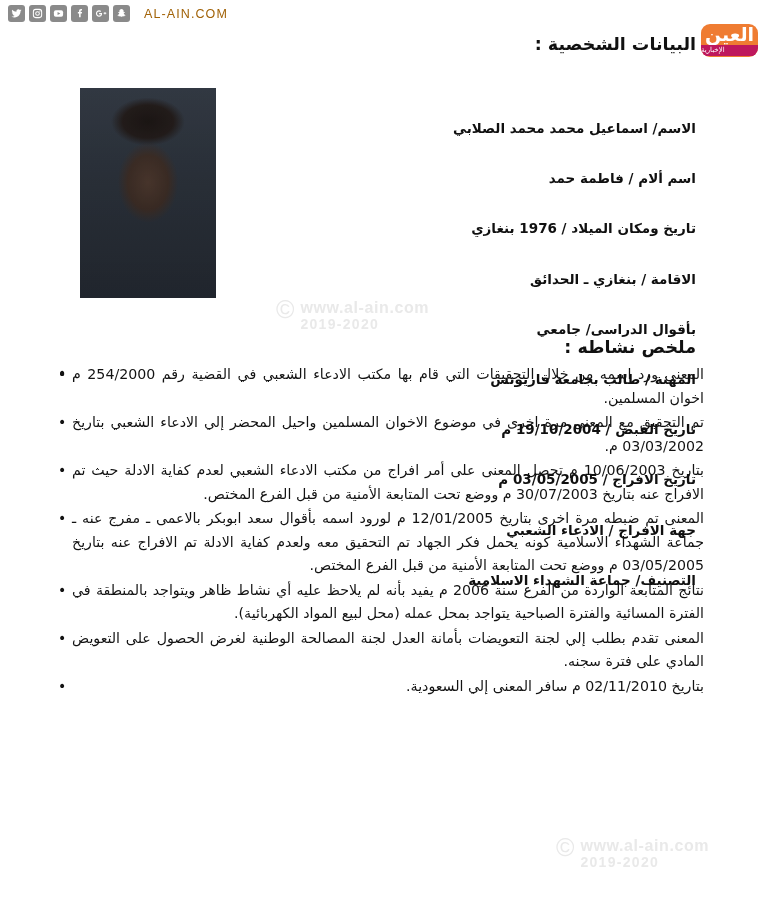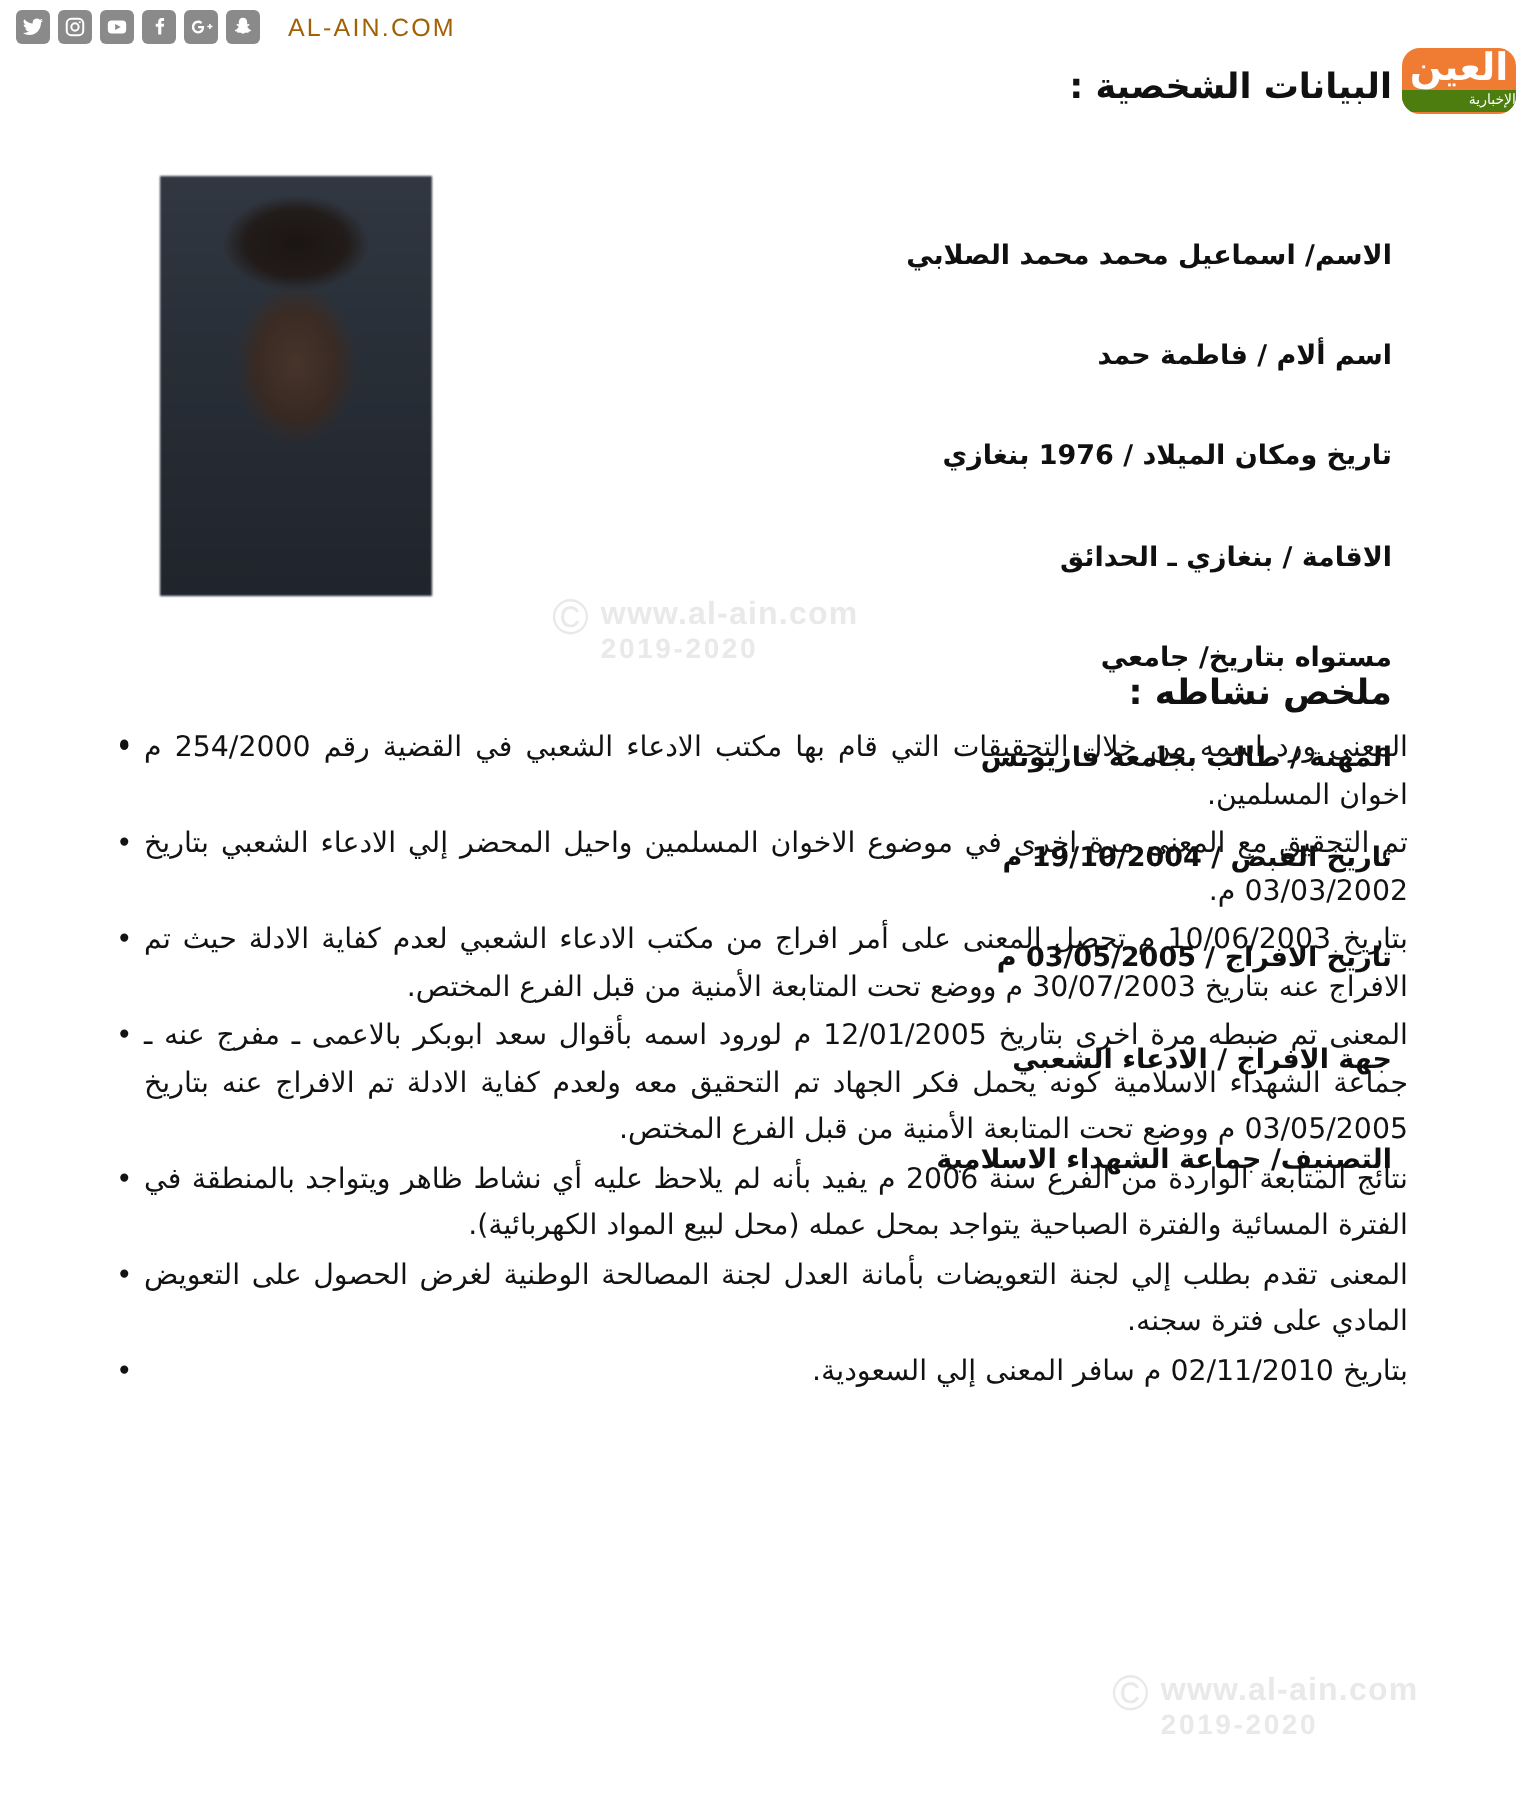--- a/index.html
+++ b/index.html
@@ -72,26 +72,26 @@
   }
   .logo-main {
     color: #ffffff;
     font-size: 19px;
     font-weight: bold;
     line-height: 1;
     letter-spacing: -0.5px;
     margin-bottom: 1px;
   }
   .logo-sub {
-    background: #4d7c0f;
+    background: #be185d;
     color: #ffffff;
     font-size: 7px;
     line-height: 1.25;
     width: 100%;
-    text-align: right;
+    text-align: left;
     padding: 1px 0 1.5px;
   }
 
   
   .heading {
     position: absolute;
     font-size: 17.5px;
     font-weight: bold;
     color: #111111;
     direction: rtl;
@@ -247,21 +247,21 @@
 
 <div class="heading" id="personal-heading">البيانات الشخصية :</div>
 
 <div class="photo"></div>
 
 <div class="personal-data">
   <div class="line">الاسم/ اسماعيل محمد محمد الصلابي</div>
   <div class="line">اسم ألام / فاطمة حمد</div>
   <div class="line">تاريخ ومكان الميلاد / 1976 بنغازي</div>
   <div class="line">الاقامة / بنغازي ـ الحدائق</div>
-  <div class="line">مستواه بتاريخ/ جامعي</div>
+  <div class="line">بأقوال الدراسى/ جامعي</div>
   <div class="line">المهنة / طالب بجامعة قاريونس</div>
   <div class="line">تاريخ القبض / 19/10/2004 م</div>
   <div class="line">تاريخ الافراج / 03/05/2005 م</div>
   <div class="line">جهة الافراج / الادعاء الشعبي</div>
   <div class="line">التصنيف/ جماعة الشهداء الاسلامية</div>
 </div>
 
 <div class="heading" id="activity-heading">ملخص نشاطه :</div>
 
 <div class="activity">

